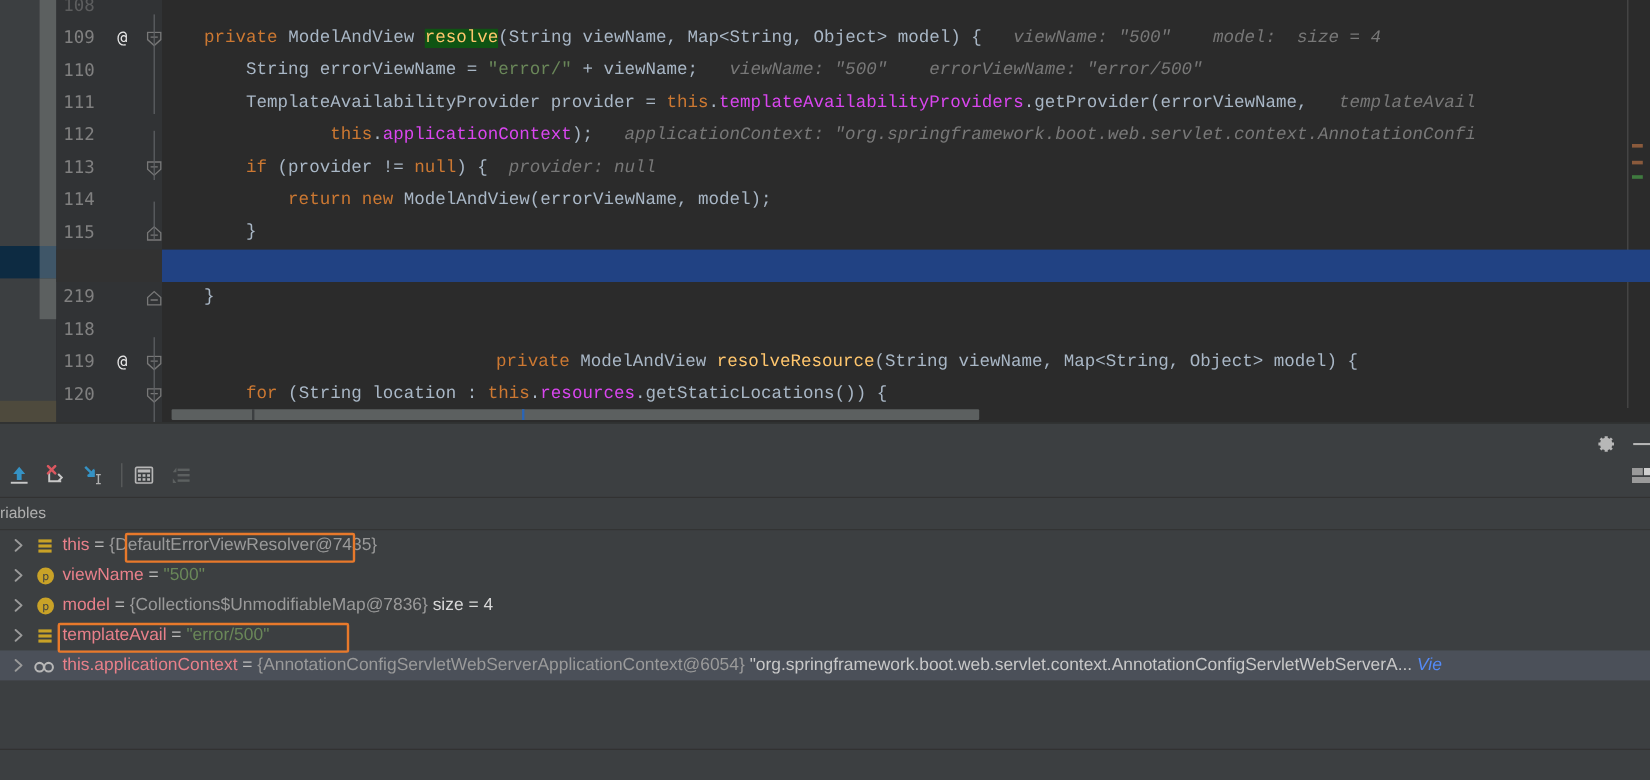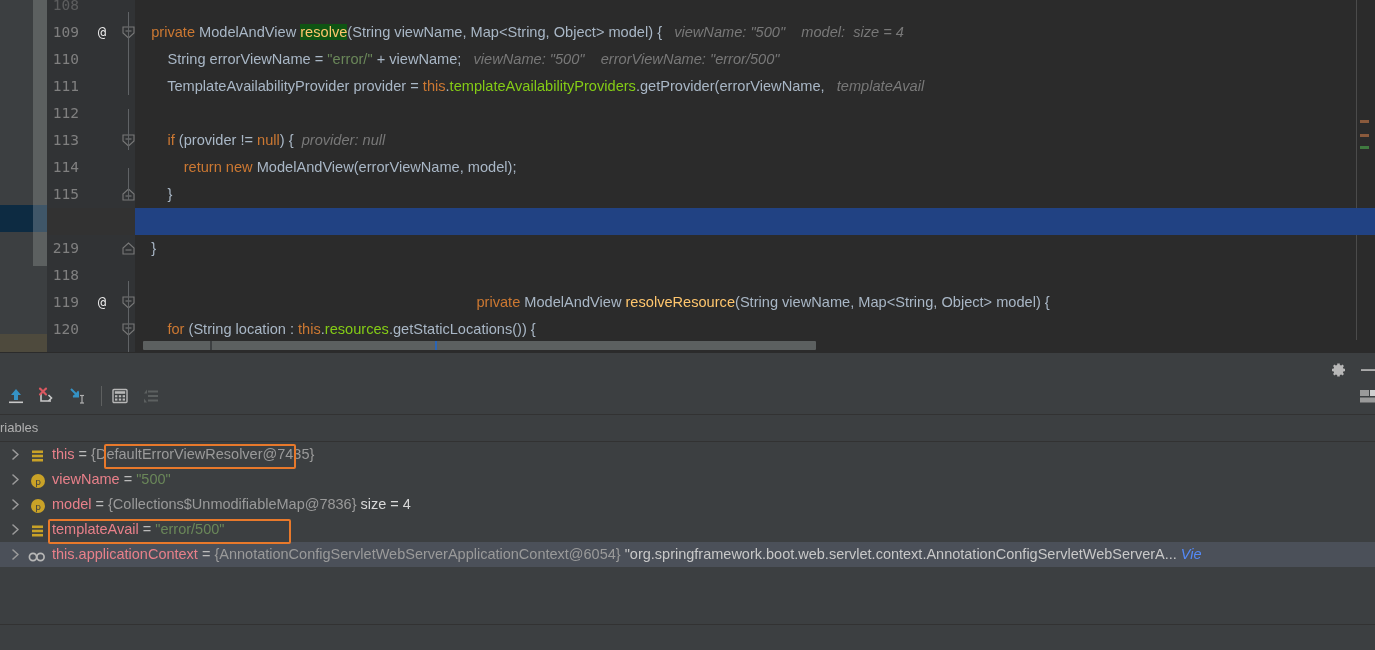--- a/index.html
+++ b/index.html
@@ -40,32 +40,32 @@
   .foldcol{position:absolute;left:122px;top:0;width:14px;height:352px;}
   .foldline{position:absolute;left:6px;width:1px;background:#606366;}
   .foldmark{position:absolute;left:0;width:13px;height:13px;}
   .foldmark svg{display:block;}
 
   
   .codearea{position:absolute;left:135px;top:0;right:0;height:352px;
             overflow:hidden;}
   .cline{position:absolute;left:0;right:0;height:27px;line-height:27px;
          white-space:pre;font-size:14.6px;
-         font-family:Liberation Sans, sans-serif;color:#a9b7c6;}
+         font-family:Liberation Mono, monospace;color:#a9b7c6;}
   .sel-line{position:absolute;left:135px;right:0;height:27px;background:#214283;}
   .sel-span{background:#2b65b5;}
   .caret{display:inline-block;width:1px;height:17px;background:#d6d6d6;
          vertical-align:-3px;margin:0 -1px;}
 
   
   .kw{color:#cc7832;}        
   .type{color:#a9b7c6;}
   .mname{color:#ffc66d;}     
   .str{color:#6a8759;}
-  .fld{color:#84cc16;}
+  .fld{color:#d946ef;}
   .hint{color:#787878;font-style:italic;}
   .greenhl{background:#0f5413;color:#ffc66d;}
   .this{color:#cc7832;}
 
   
   .margin-guide{position:absolute;top:0;width:1px;height:352px;background:#4b4b4b;}
 
   
   .hscroll-track{position:absolute;left:135px;right:0;bottom:0;height:12px;
                  background:#2b2b2b;}
@@ -184,20 +184,21 @@
       <div class="foldline" style="top: 109px; height: 41px;"></div>
       <div class="foldline" style="top: 168px; height: 32px;"></div>
       <div class="foldline" style="top: 281px; height: 71px;"></div>
     </div>
 
   <div class="codearea">
       <div class="cline" style="top: -8px;"></div>
       <div class="cline" style="top: 19px;"><span>    </span><span class="kw">private</span><span> </span><span class="type">ModelAndView</span><span> </span><span class="greenhl">resolve</span><span>(String viewName, Map&lt;String, Object&gt; model) {</span><span class="hint">   viewName: "500"    model:  size = 4</span></div>
       <div class="cline" style="top: 46px;"><span>        String errorViewName = </span><span class="str">"error/"</span><span> + viewName;</span><span class="hint">   viewName: "500"    errorViewName: "error/500"</span></div>
       <div class="cline" style="top: 73px;"><span>        TemplateAvailabilityProvider provider = </span><span class="this">this</span><span>.</span><span class="fld">templateAvailabilityProviders</span><span>.getProvider(errorViewName,</span><span class="hint">   templateAvail</span></div>
+      <div class="cline" style="top: 100px;"><span>                </span><span class="this">this</span><span>.</span><span class="fld">applicationContext</span><span>);</span><span class="hint">   applicationContext: "org.springframework.boot.web.servlet.context.AnnotationConfi</span></div>
       <div class="cline" style="top: 154px;"><span>            </span><span class="kw">return</span><span> </span><span class="kw">new</span><span> ModelAndView(errorViewName, model);</span></div>
       <div class="cline" style="top: 127px;"><span>        </span><span class="kw">if</span><span> (provider != </span><span class="kw">null</span><span>) {</span><span class="hint">  provider: null</span></div>
       <div class="cline" style="top: 181px;"><span>        }</span></div>
       <div class="cline" style="top: 208px;"><span>        </span><span class="kw">return</span><span> </span><span class="mname">resolveResource</span><span class="sel-span">(errorViewName, model)</span><span class="caret"></span><span>;</span><span class="hint">   model:  size = 4    errorViewName: "error/500"</span></div>
       <div class="cline" style="top: 235px;"><span>    }</span></div>
       <div class="cline" style="top: 262px;"></div>
       <div class="cline" style="top: 289px; text-align: center;"><span>    </span><span class="kw">private</span><span> </span><span class="type">ModelAndView</span><span> </span><span class="mname">resolveResource</span><span>(String viewName, Map&lt;String, Object&gt; model) {</span></div>
       <div class="cline" style="top: 316px;"><span>        </span><span class="kw">for</span><span> (String location : </span><span class="this">this</span><span>.</span><span class="fld">resources</span><span>.getStaticLocations()) {</span></div>
     </div>
 

